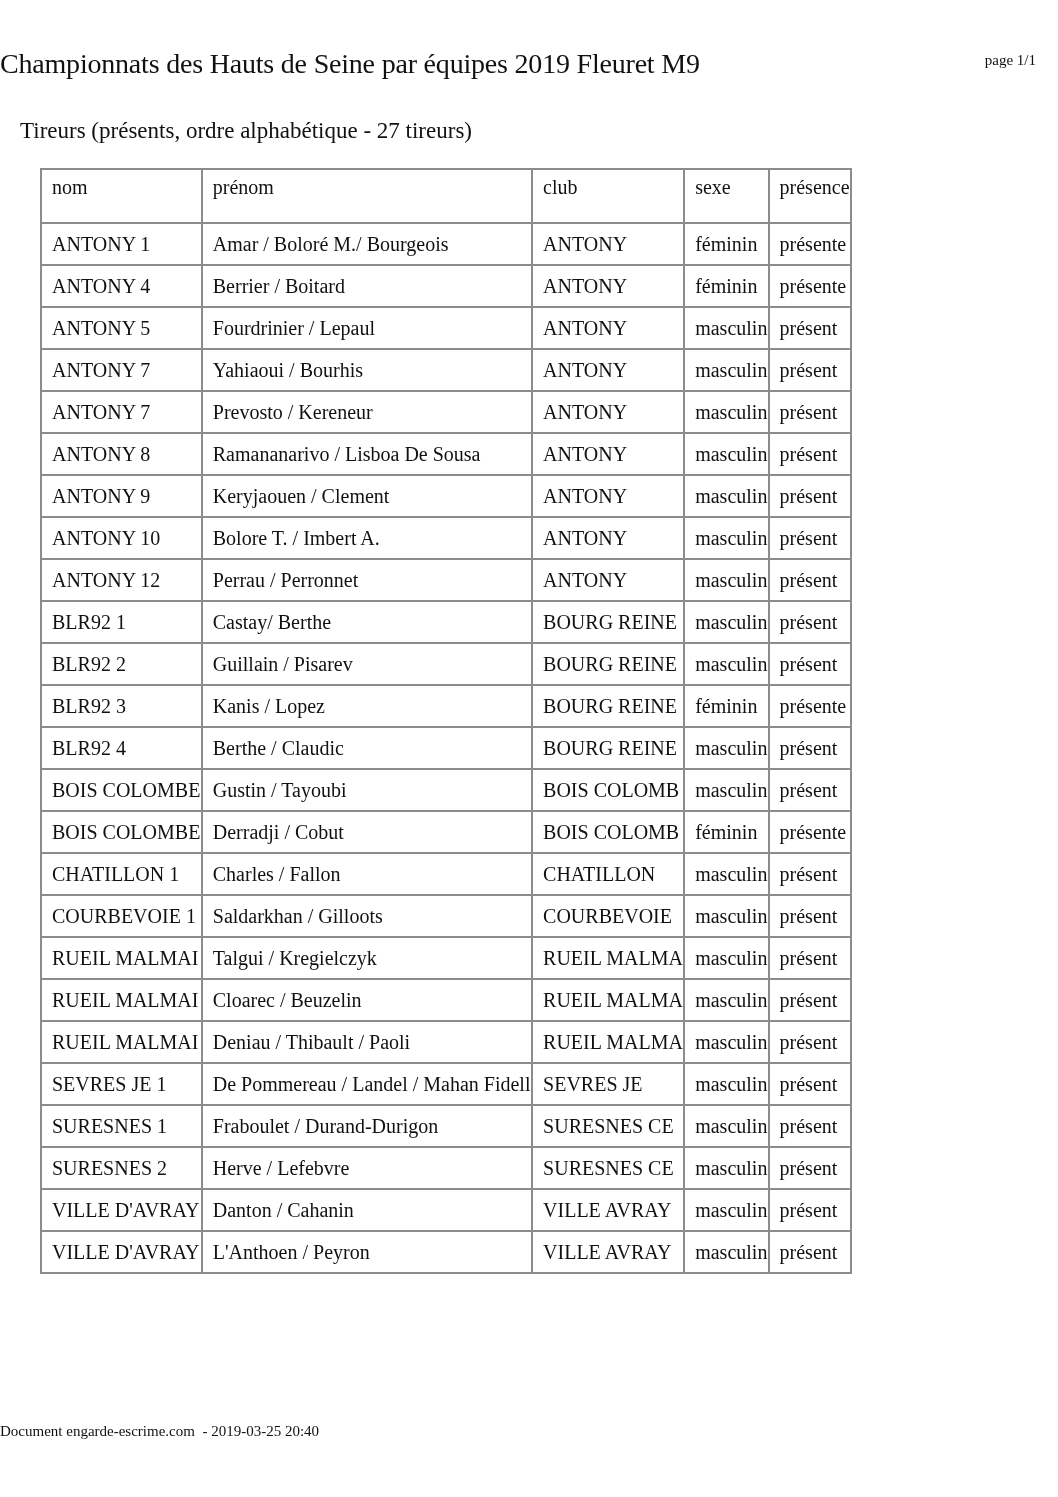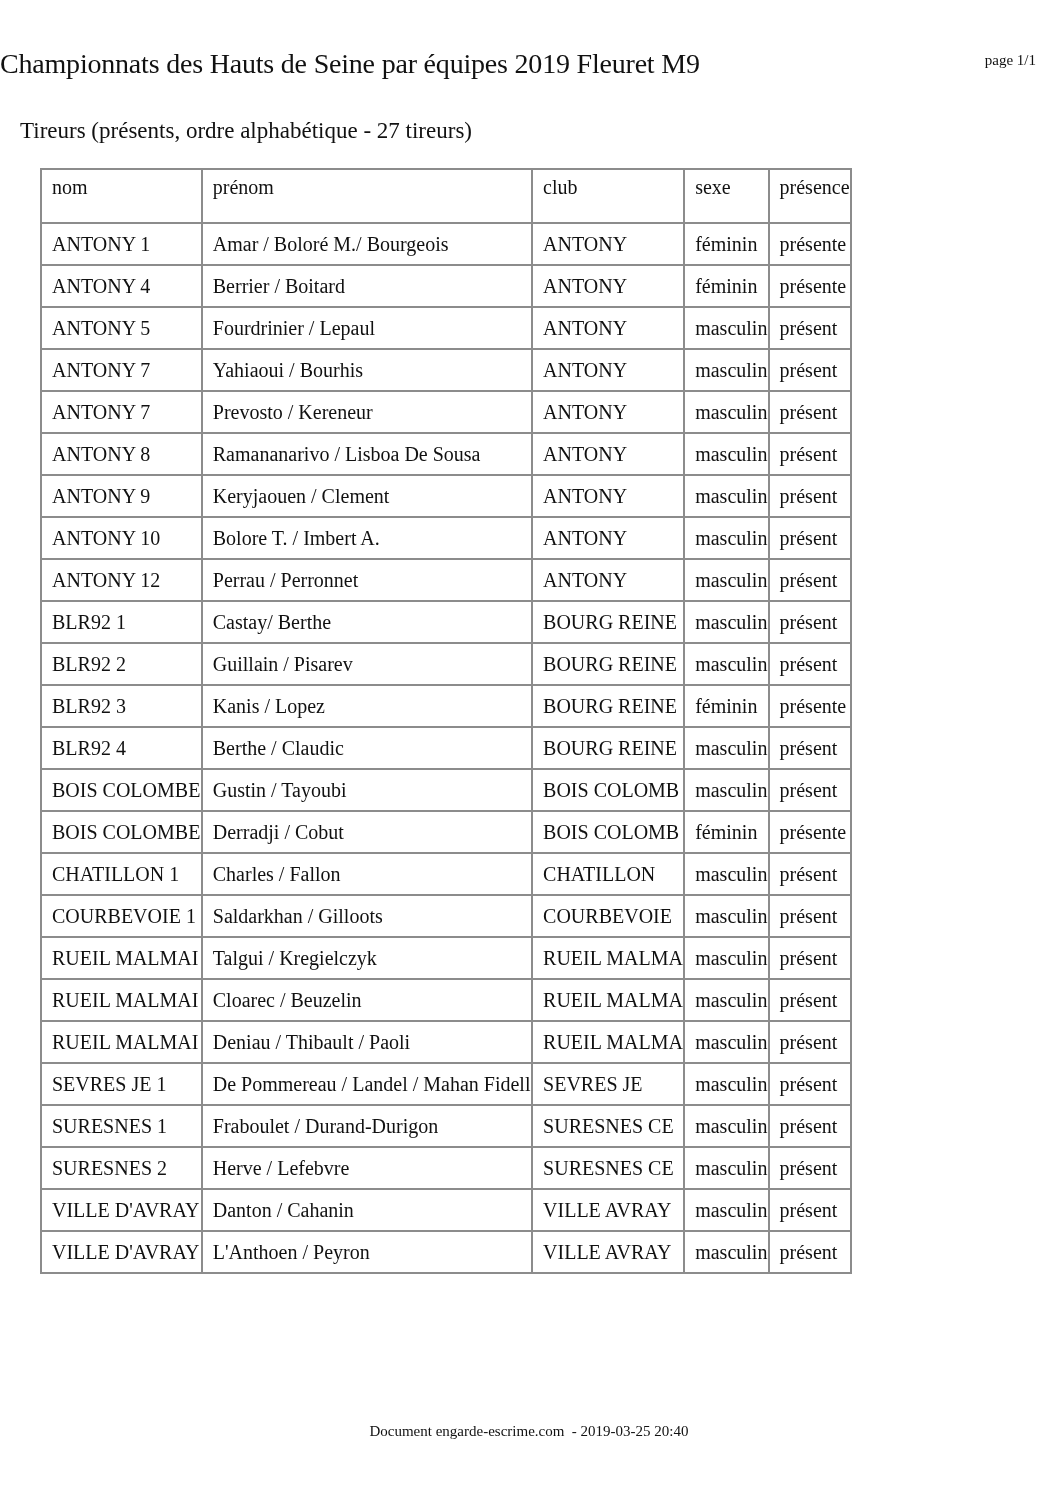--- a/index.html
+++ b/index.html
@@ -26,21 +26,21 @@
     th, td {
       border: 2px solid #8c8c8c; text-align: left; padding: 0 0 0 10px;
       font-weight: normal; white-space: nowrap; overflow: hidden;
     }
     th { height: 46px; vertical-align: top; padding-top: 6px; }
     td { height: 40px; vertical-align: middle; }
     col.c1 { width: 200px; } col.c2 { width: 387px; } col.c3 { width: 181px; }
     col.c4 { width: 103px; } col.c5 { width: 121px; }
     .footer {
       position: absolute; left: 0; width: 1058px; top: 1423px;
-      text-align: center; font-size: 15px; white-space: pre;
+      text-align: left; font-size: 15px; white-space: pre;
     }
   </style>
 </head>
 <body>
 
 <div class="title"><span>Championnats des Hauts de Seine par équipes 2019 Fleuret M9</span></div>
 <div class="page-num">page 1/1</div>
 <div class="subtitle">Tireurs (présents, ordre alphabétique - 27 tireurs)</div>
 
 <table>

